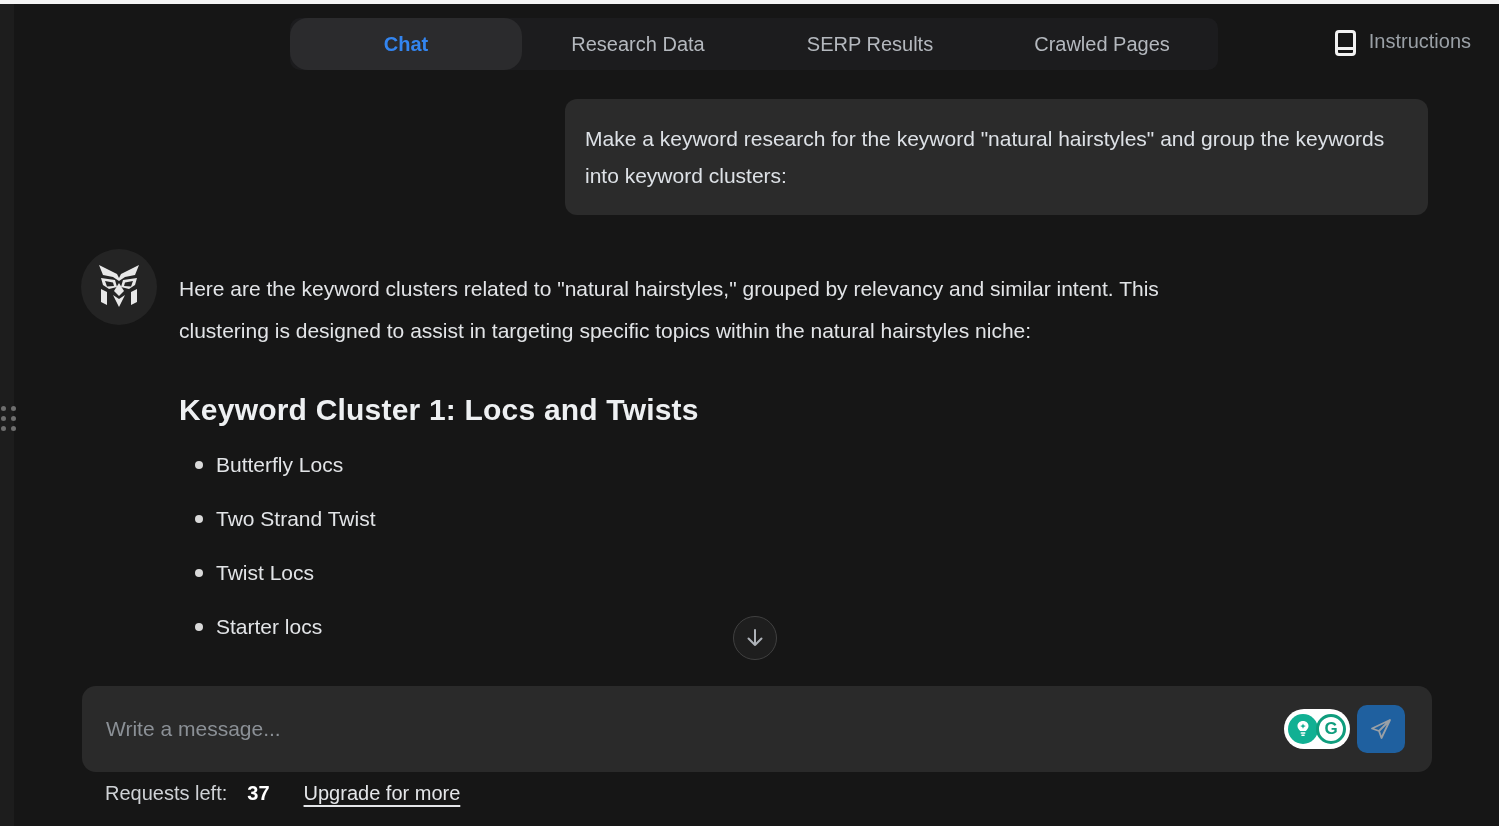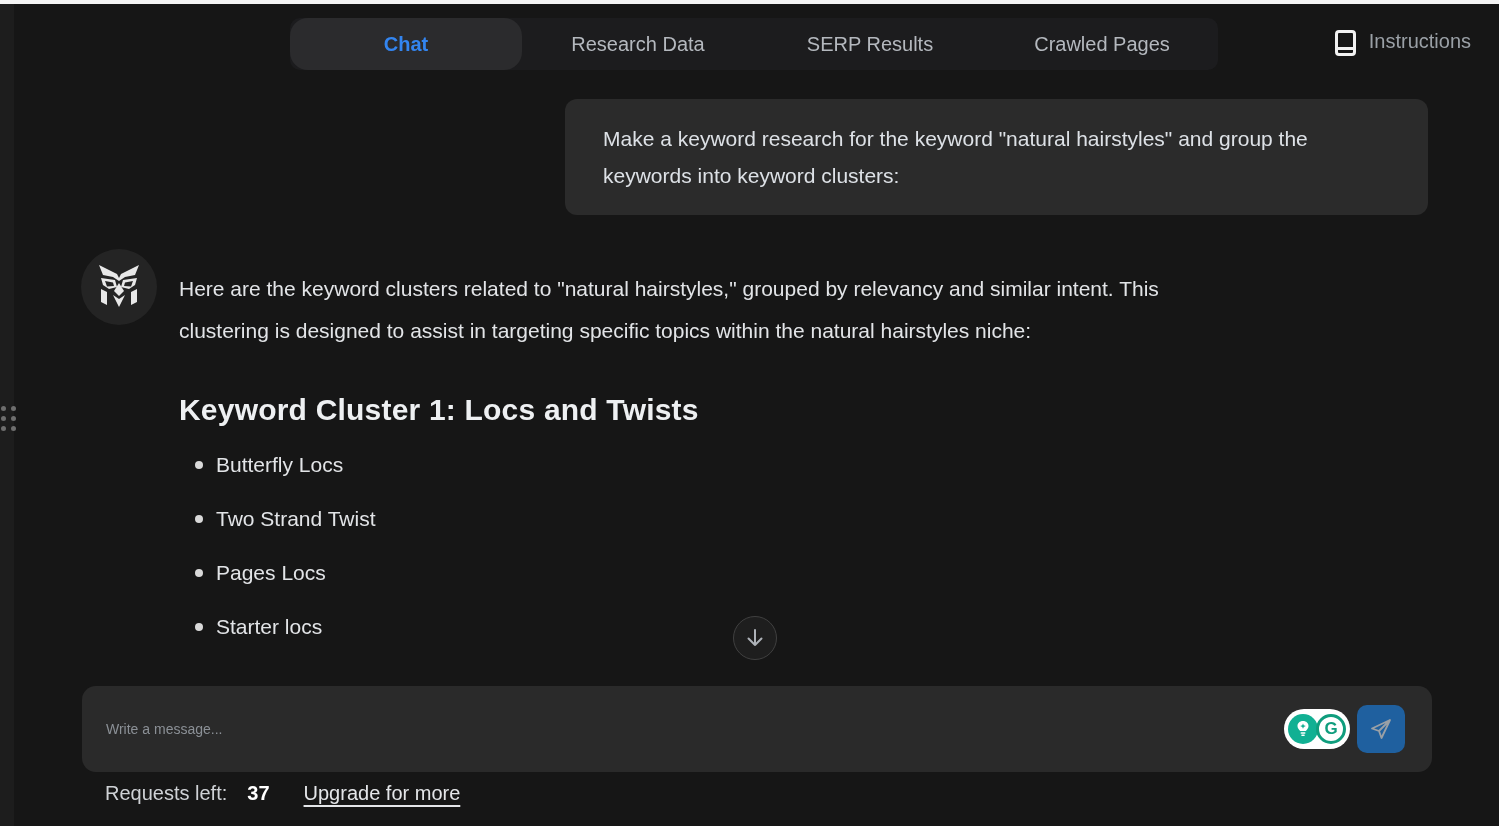--- a/index.html
+++ b/index.html
@@ -21,21 +21,21 @@
   .tab { flex:1 1 0; display:flex; align-items:center; justify-content:center;
     font-size:20px; color:#b4b8be; cursor:pointer; border-radius:18px; }
   .tab.active { background:#2b2b2d; color:#3385f0; font-weight:bold; }
 
   .instructions-btn { position:absolute; right:28px; top:30px; height:30px;
     display:flex; gap:13px; cursor:pointer; }
   .instructions-btn .label { font-size:20px; color:#9aa0a6; }
 
   
   .user-bubble { position:absolute; left:565px; top:99px; width:863px; min-height:106px;
-    background:#2b2b2b; border-radius:12px; padding:21px 38px;
+    background:#2b2b2b; border-radius:12px; padding:21px 20px;
     font-size:21px; line-height:37px; color:#dde1e6; }
 
   
   .avatar { position:absolute; left:81px; top:249px; width:76px; height:76px;
     border-radius:50%; background:#242424; display:flex; align-items:center; justify-content:center; }
   .assistant { position:absolute; left:179px; top:268px; width:1010px; }
   .assistant .intro { font-size:21px; line-height:42px; color:#e2e4e7; }
   .assistant h2 { margin-top:40px; font-size:30px; line-height:36px; font-weight:bold; color:#eef0f2;
     letter-spacing:0.2px; }
   .assistant ul { list-style:none; margin-top:22px; }
@@ -47,21 +47,21 @@
   
   .scroll-down { position:absolute; left:733px; top:616px; width:44px; height:44px;
     border-radius:50%; background:rgba(32,32,32,.92); border:1px solid #404040;
     display:flex; align-items:center; justify-content:center; cursor:pointer;
     color:#aeb2b8; font-size:22px; }
 
   
   .composer { position:absolute; left:82px; top:686px; width:1350px; height:86px;
     background:#2a2a2a; border-radius:14px; display:flex; align-items:center; z-index:5; }
   .composer input { flex:1; background:transparent; border:none; outline:none;
-    padding:0 24px; font-size:14px; color:#0ea5e9;
+    padding:0 24px; font-size:21px; color:#0ea5e9;
     font-family:"Liberation Sans", sans-serif; }
   .composer input::placeholder { color:#8b9096; }
 
   .gram-pill { width:66px; height:40px; background:#ffffff; border-radius:20px;
     display:flex; align-items:center; justify-content:center; gap:2px; margin-right:7px;
     cursor:pointer; flex:0 0 auto; }
   .gram-bulb { width:30px; height:30px; border-radius:50%; background:#11b093;
     display:flex; align-items:center; justify-content:center; }
   .gram-g { width:30px; height:30px; border-radius:50%; background:#ffffff;
     border:3px solid #0f9d7d; color:#0f9d7d; font-weight:bold; font-size:17px;
@@ -132,21 +132,21 @@
       </svg>
     </span>
   </div>
 
   <div class="assistant">
     <p class="intro">Here are the keyword clusters related to "natural hairstyles," grouped by relevancy and similar intent. This clustering is designed to assist in targeting specific topics within the natural hairstyles niche:</p>
     <h2>Keyword Cluster 1: Locs and Twists</h2>
     <ul>
       <li>Butterfly Locs</li>
       <li>Two Strand Twist</li>
-      <li>Pages Locs</li>
+      <li>Twist Locs</li>
       <li>Starter locs</li>
     </ul>
   </div>
 
   <div class="scroll-down">
     <span style="display:flex;">
       <svg width="18" height="20" viewBox="0 0 18 20" fill="none">
         <path d="M9 2 V17 M2.5 10.5 L9 17 L15.5 10.5" stroke="#aeb2b8" stroke-width="2" stroke-linecap="round" stroke-linejoin="round"></path>
       </svg>
     </span>

